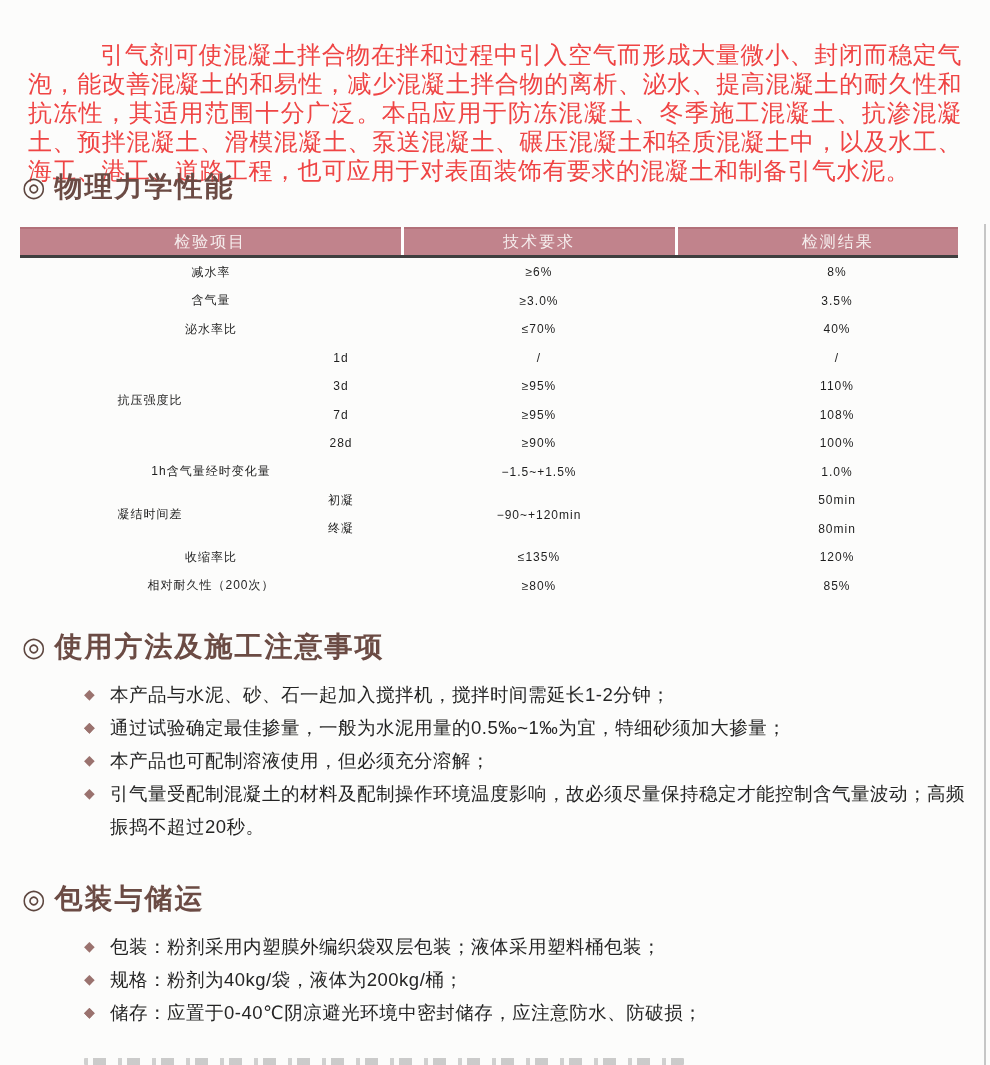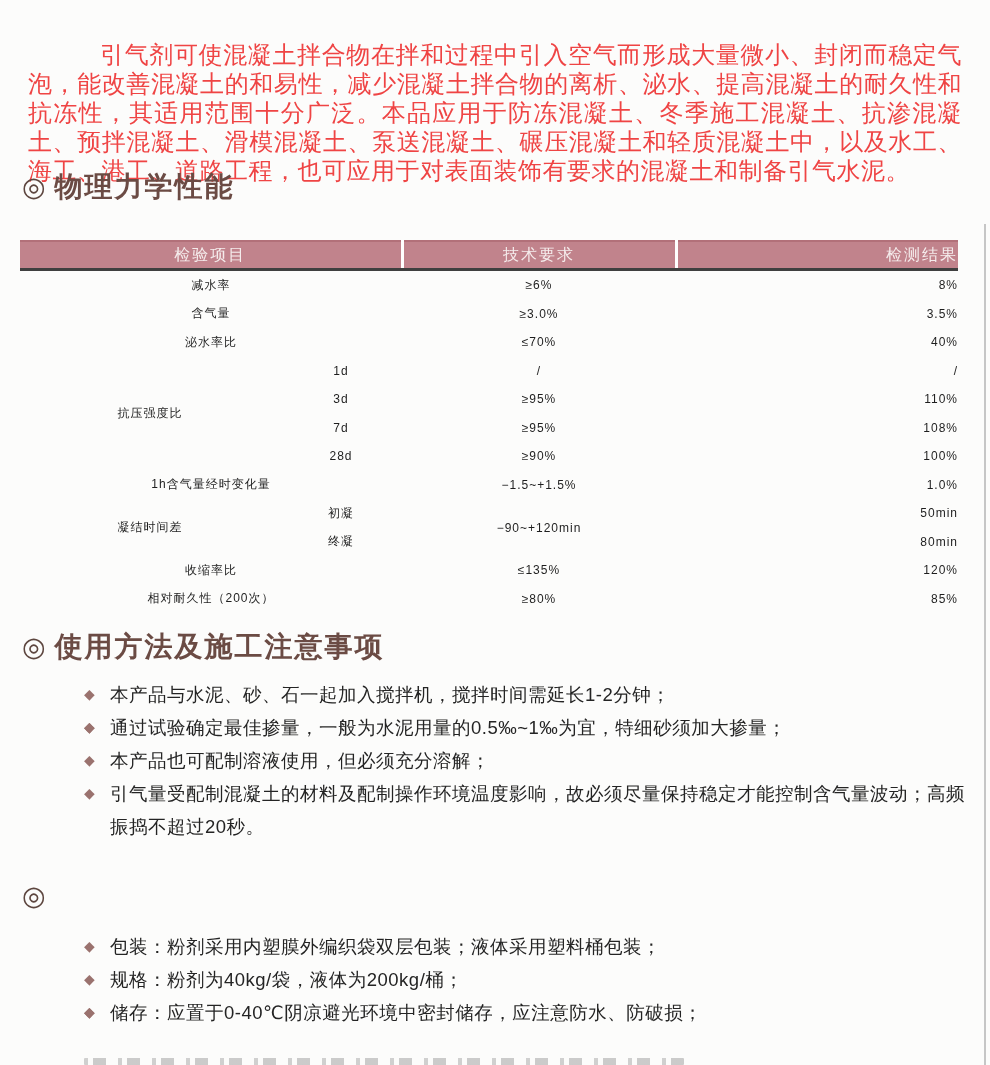--- a/index.html
+++ b/index.html
@@ -22,36 +22,36 @@
     letter-spacing:2px;display:flex;align-items:center;
   }
   .section-heading .marker{
     font-weight:400;color:#5d463f;margin-right:7px;font-size:27px;
   }
   .h-physical{top:168px;}
   .h-usage{top:628px;}
   .h-packaging{top:880px;}
   
   .spec-table{
-    position:absolute;top:240px;left:20px;width:938px;
+    position:absolute;top:227px;left:20px;width:938px;
     border-collapse:collapse;table-layout:fixed;
   }
   .spec-table th{
     background:#c1838c;color:#f5ecec;font-weight:400;
     font-size:16px;height:26px;letter-spacing:2px;
     border-top:2px solid #b27079;
     border-bottom:3px solid #3f3f3f;
     padding:0;
   }
   .spec-table th.sep{border-right:3px solid #ffffff;}
   .spec-table td{
     height:28.5px;padding:0;text-align:center;vertical-align:middle;
     font-size:12px;color:#1e1e1e;letter-spacing:1px;
   }
-  .spec-table td.c3,.spec-table th.h3{padding-left:40px;text-align:right;}
+  .spec-table td.c3,.spec-table th.h3{padding-left:40px;}
   .spec-table th.h3{padding-left:40px;}
   
   .bullet-list{
     position:absolute;left:0;width:990px;margin:0;padding:0;list-style:none;
   }
   .l-usage{top:678px;}
   .l-packaging{top:930px;}
   .bullet-item{
     position:relative;padding:0 20px 0 110px;
     font-size:18.5px;line-height:33px;color:#242424;letter-spacing:0.5px;
@@ -184,20 +184,21 @@
     <span>本产品也可配制溶液使用，但必须充分溶解；</span>
   </li>
   <li class="bullet-item">
     <span class="diamond">◆</span>
     <span>引气量受配制混凝土的材料及配制操作环境温度影响，故必须尽量保持稳定才能控制含气量波动；高频振捣不超过20秒。</span>
   </li>
 </ul>
 
 <h2 class="section-heading h-packaging">
   <span class="marker">◎</span>
+  <span>包装与储运</span>
 </h2>
 
 <ul class="bullet-list l-packaging">
   <li class="bullet-item">
     <span class="diamond">◆</span>
     <span>包装：粉剂采用内塑膜外编织袋双层包装；液体采用塑料桶包装；</span>
   </li>
   <li class="bullet-item">
     <span class="diamond">◆</span>
     <span>规格：粉剂为40kg/袋，液体为200kg/桶；</span>

